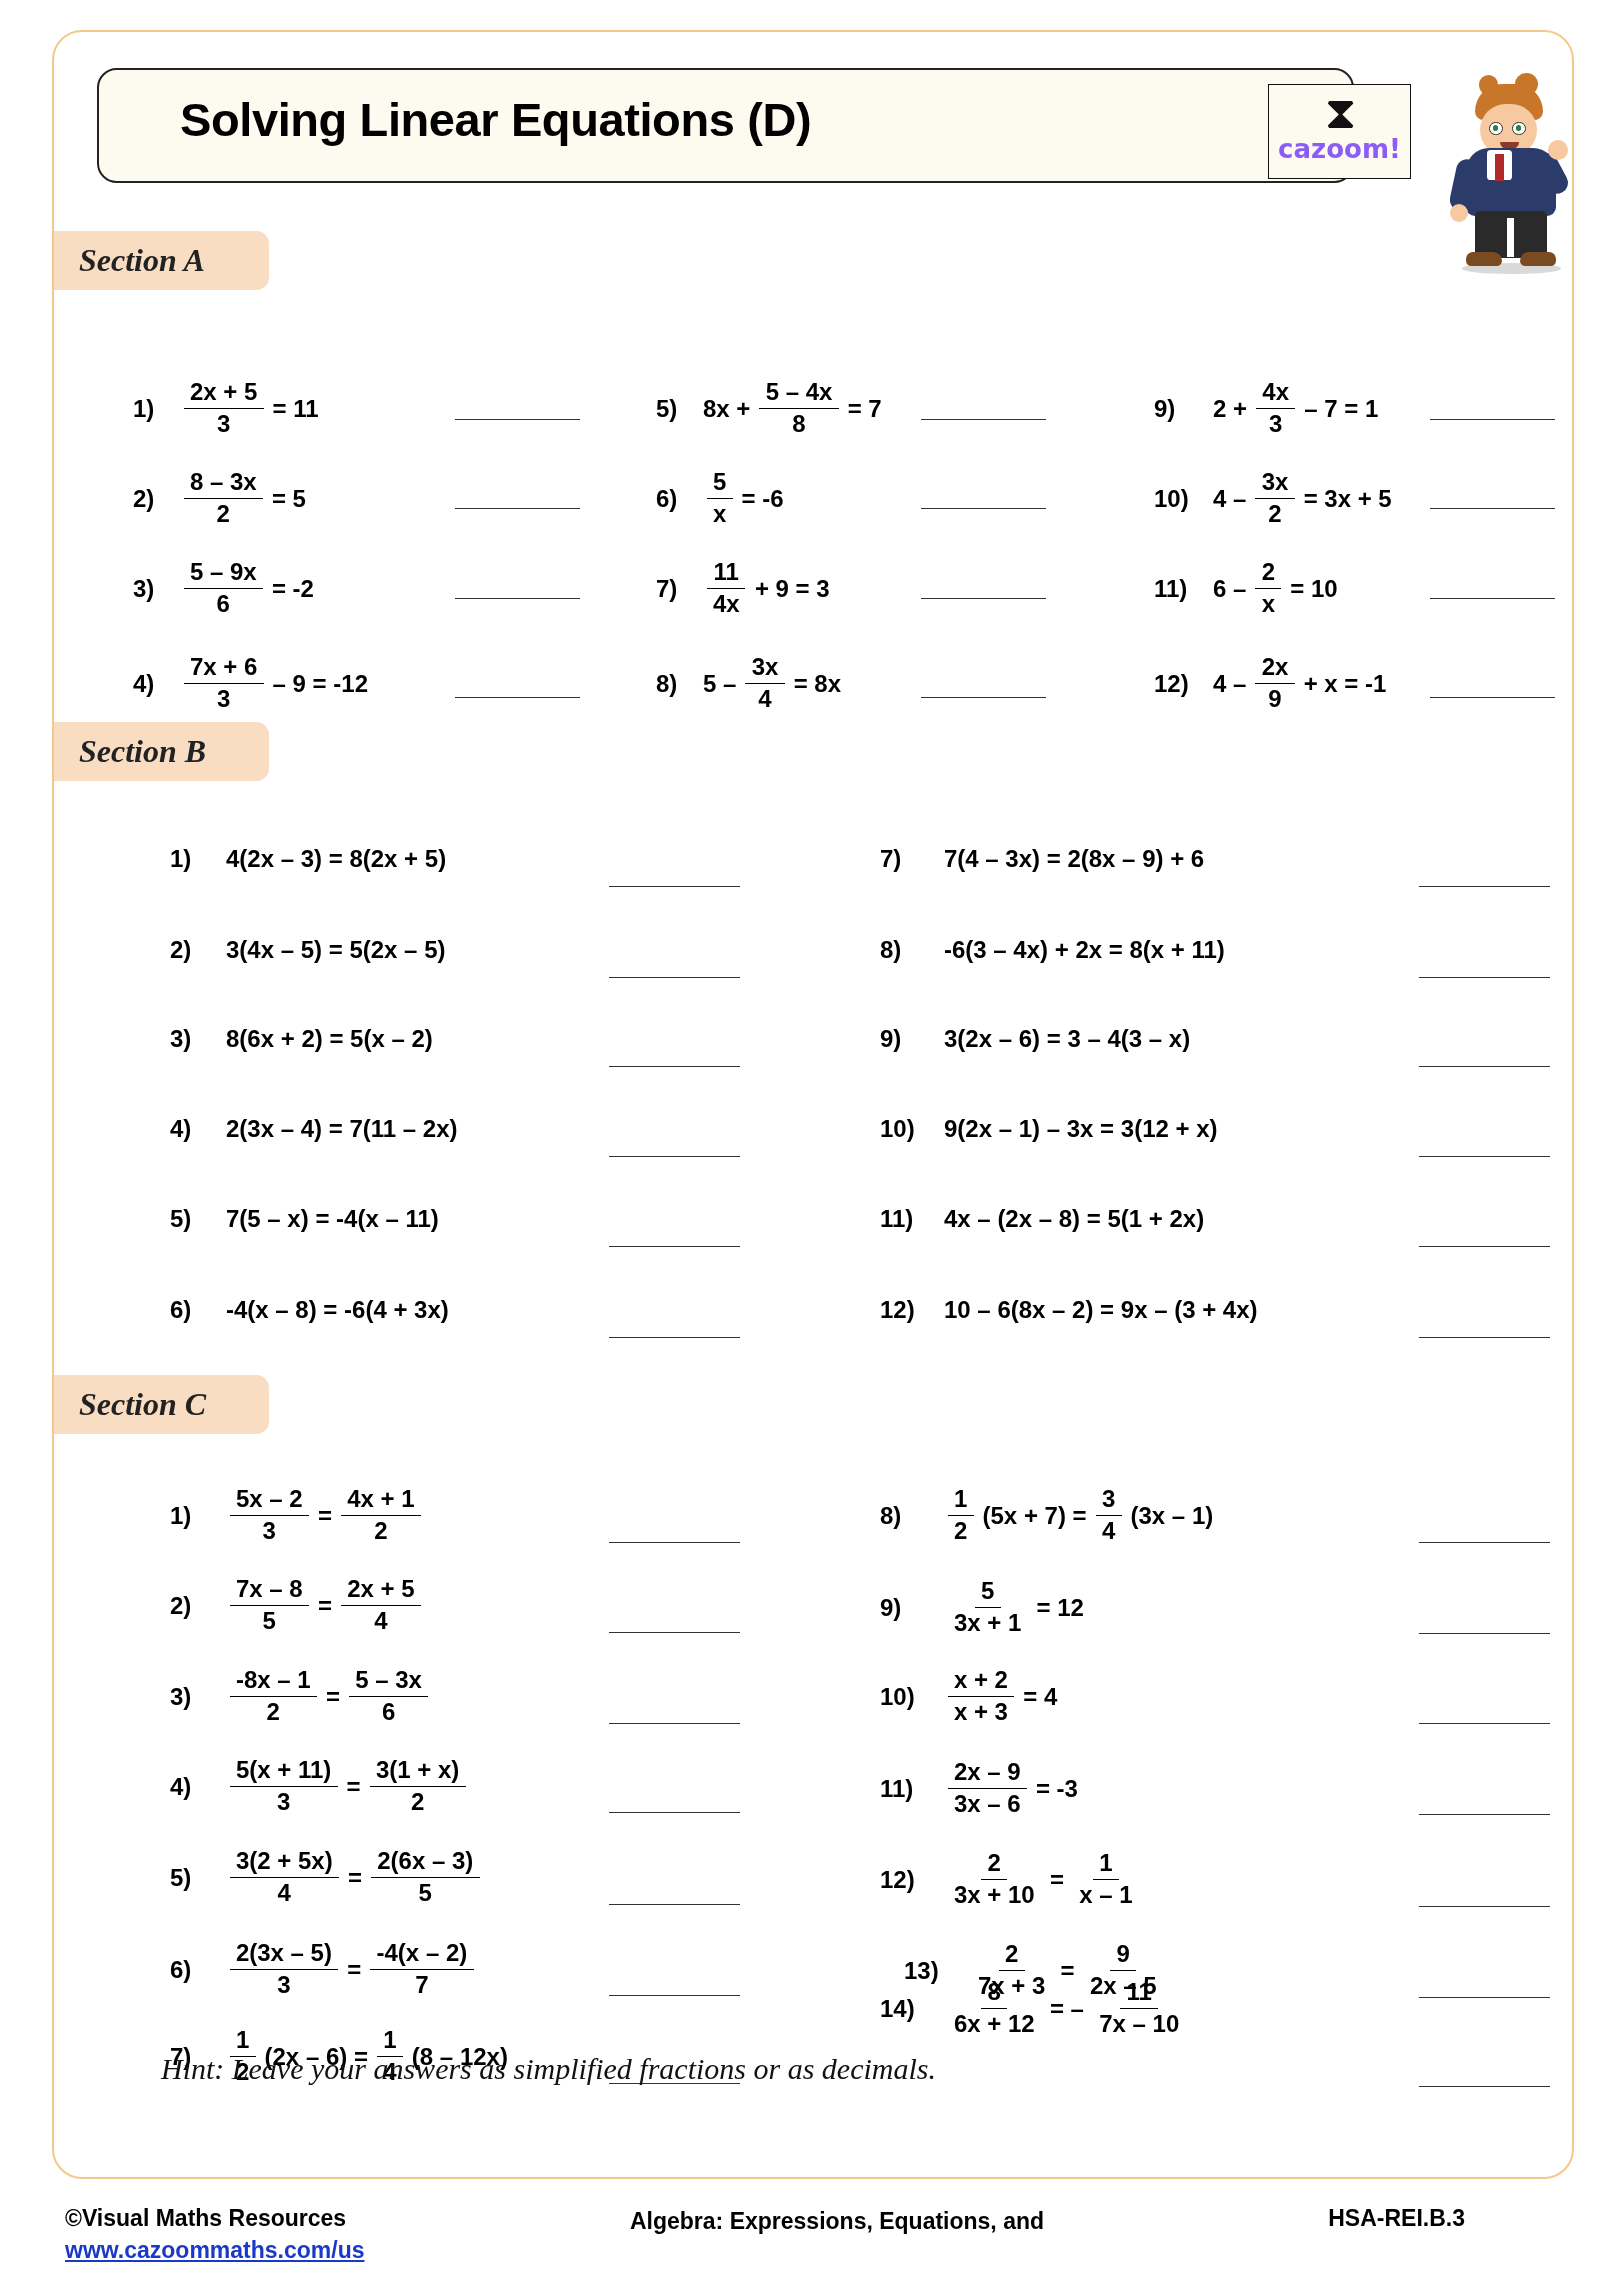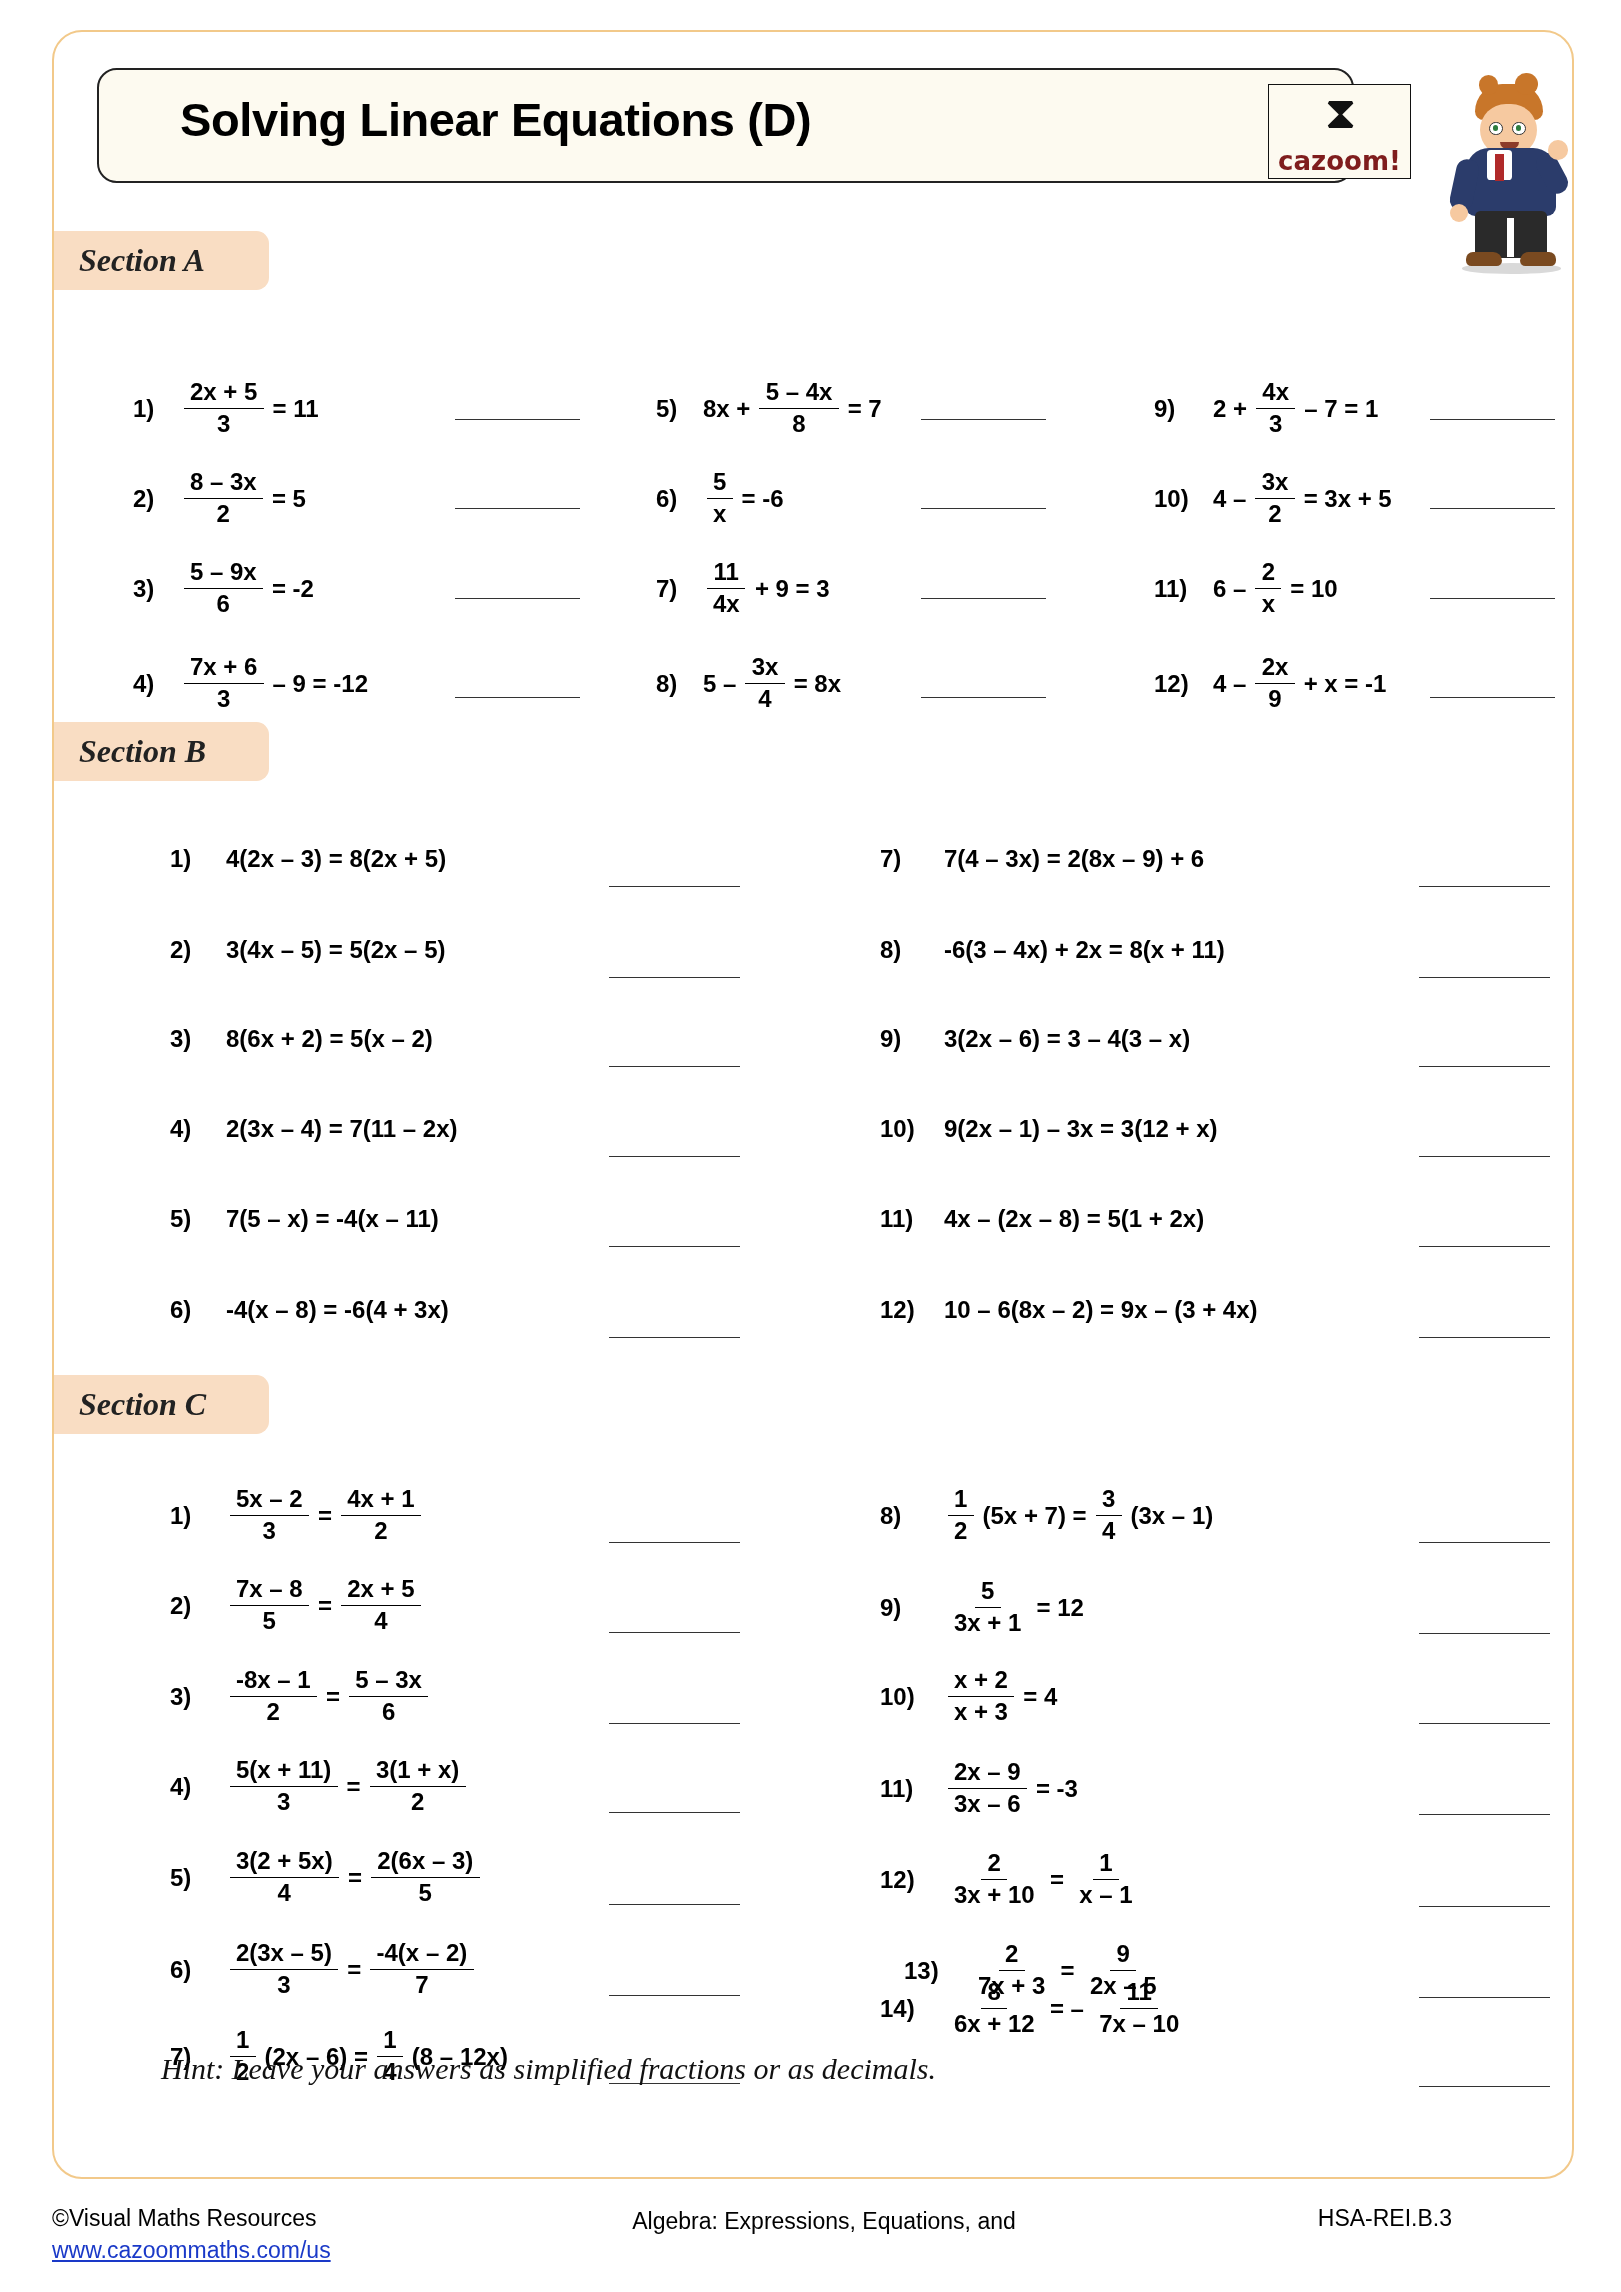--- a/index.html
+++ b/index.html
@@ -40,22 +40,22 @@
     left:1214px; top:52px; width:143px; height:95px;
     background:#fdfaf0;
     border:1.8px solid #111;
     box-sizing:border-box;
   }
   .logo .hourglass{
     position:absolute; left:52px; top:5.4px; width:39px; height:48px;
     color:#111; font-size:45px; line-height:45px; text-align:center;
   }
   .logo .brand{
-    position:absolute; left:0; top:61px; width:100%;
-    text-align:center; font-size:26px; font-weight:bold; color:#7f1d1d;
+    position:absolute; left:0; top:49px; width:100%;
+    text-align:center; font-size:26px; font-weight:bold; color:#8b5cf6;
     font-family:"DejaVu Sans", sans-serif;
   }
   
   .mascot{position:absolute; left:1394px; top:52px; width:125px; height:188px;}
   .m-hair{position:absolute;left:27px;top:0;width:68px;height:36px;background:#c8762a;border-radius:34px 34px 10.7px 10.7px;}
   .m-hair:before{content:"";position:absolute;left:3.6px;top:-9px;width:19.7px;height:19.7px;background:#c8762a;border-radius:50%;}
   .m-hair:after{content:"";position:absolute;right:5.4px;top:-10.7px;width:23px;height:21.5px;background:#c8762a;border-radius:50%;}
   .m-face{position:absolute;left:32px;top:19.7px;width:57px;height:52px;background:#f6c9a0;border-radius:27px;}
   .m-eye{position:absolute;top:18px;width:11.6px;height:11.6px;background:#fff;border:1.8px solid #333;border-radius:50%;}
   .m-eye.l{left:9px;} .m-eye.r{left:32px;}
@@ -96,21 +96,21 @@
   .frac{display:inline-flex;flex-direction:column;align-items:center;justify-content:center;vertical-align:middle;line-height:1.12;padding:0 3.6px;}
   .frac .n{border-bottom:1.8px solid #000;padding:0 6.3px 1.8px 6.3px;}
   .frac .d{padding:2.7px 6.3px 0 6.3px;}
   .bold{font-weight:bold;}
   .hint{
     position:absolute; left:107px; top:2020px;
     font-family:"Liberation Serif", serif;
     font-style:italic;font-size:30px;color:#111;
   }
   
-  .footer{position:absolute;left:0;top:2205px;width:1508px;height:88px;}
+  .footer{position:absolute;left:13px;top:2205px;width:1508px;height:88px;font-weight:bold;}
   .f-left{position:absolute;left:52px;top:0;font-size:23px;}
   .f-left a{color:#1a39c8;text-decoration:underline;display:block;margin-top:5.4px;}
   .f-center{position:absolute;left:573px;top:0;width:502px;text-align:center;font-size:23px;line-height:1.45;}
   .f-right{position:absolute;right:56px;top:0;font-size:23px;}
 </style>
 </head>
 <body>
 
 <div class="page">
 

